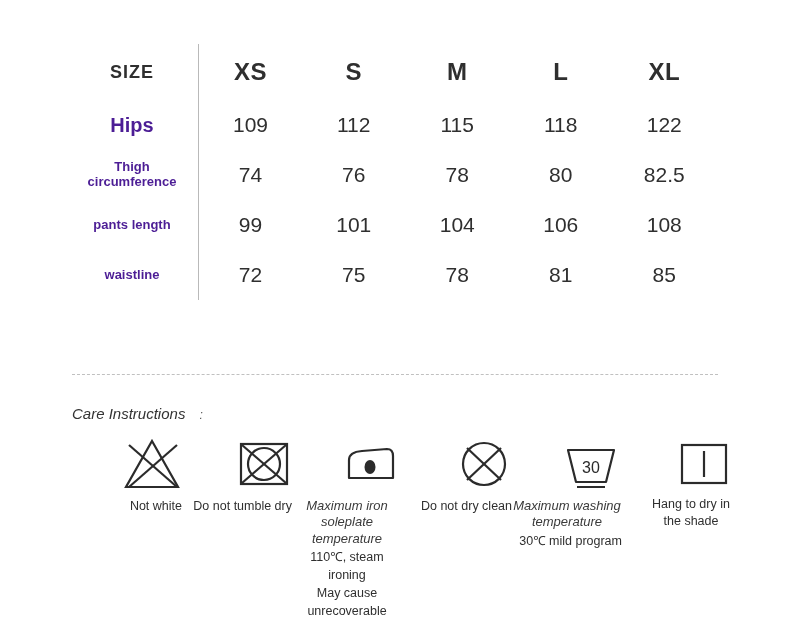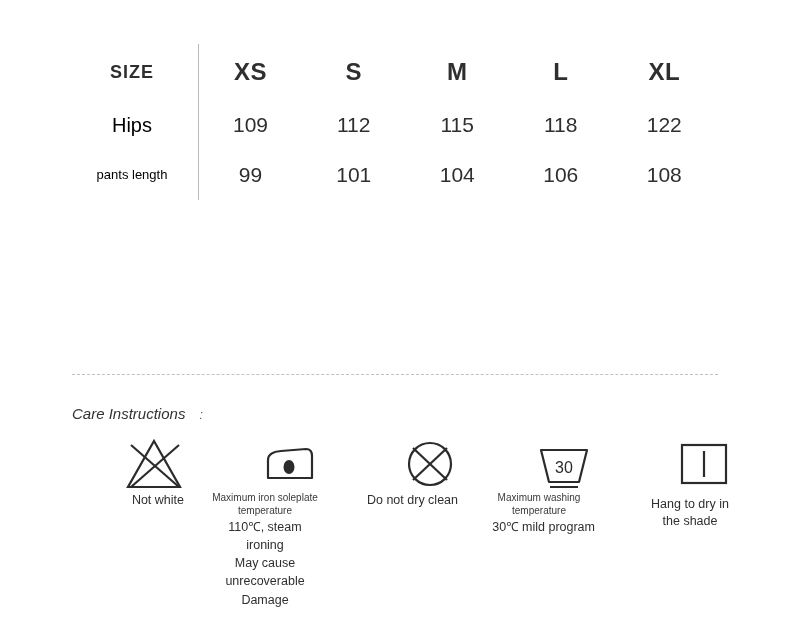--- a/index.html
+++ b/index.html
@@ -56,22 +56,22 @@
     font-size: 18px;
     font-weight: bold;
     letter-spacing: 1px;
   }
   table.sizes tr.data td {
     height: 50px;
     font-size: 21px;
   }
   table.sizes tr.data td.rowlabel {
     font-size: 13px;
-    font-weight: normal;
-    color: #000000;
+    font-weight: bold;
+    color: #4c1d95;
   }
   table.sizes tr.data.big td.rowlabel {
     font-size: 20px;
   }
   .rowlabel span.l2 {
     display: block;
   }
 
   
   .dashed-sep {
@@ -113,29 +113,30 @@
     align-items: flex-end;
     text-align: center;
   }
   .care-icon {
     height: 56px;
     display: flex;
     align-items: center;
     justify-content: center;
   }
   .care-label {
-    margin-top: 0;
+    margin-top: 6px;
     font-size: 12.5px;
     color: #2f2f2f;
     line-height: 1.35;
   }
   .care-label.small {
-    font-size: 10px;
+    font-size: 13px;
     line-height: 1.25;
     color: #3a3a3a;
+    font-style: italic;
   }
   .care-sub {
     font-size: 12.5px;
     color: #2f2f2f;
     line-height: 1.45;
     margin-top: 1px;
   }
   .care-item.shift-up .care-label {
     margin-top: 4px;
     margin-left: 28px;
@@ -164,32 +165,53 @@
           <span>Hips</span>
         </td>
         <td>109</td>
         <td>112</td>
         <td>115</td>
         <td>118</td>
         <td>122</td>
       </tr>
 
 
+      <tr class="data">
+        <td class="rowlabel">
+          <span>Thigh</span>
+          <span class="l2">circumference</span>
+        </td>
+        <td>74</td>
+        <td>76</td>
+        <td>78</td>
+        <td>80</td>
+        <td>82.5</td>
+      </tr>
 
       <tr class="data">
         <td class="rowlabel">
           <span>pants length</span>
         </td>
         <td>99</td>
         <td>101</td>
         <td>104</td>
         <td>106</td>
         <td>108</td>
       </tr>
 
+      <tr class="data">
+        <td class="rowlabel">
+          <span>waistline</span>
+        </td>
+        <td>72</td>
+        <td>75</td>
+        <td>78</td>
+        <td>81</td>
+        <td>85</td>
+      </tr>
     </tbody>
       </table>
   </div>
 
   <div class="dashed-sep"></div>
 
   <div class="care-head">
     <span>Care Instructions</span><span class="colon">:</span>
   </div>
 
@@ -199,20 +221,31 @@
       <div class="care-icon">
         <svg width="60" height="54" viewBox="0 0 60 54">
           <path d="M30 4 L56 50 L4 50 Z" fill="none" stroke="#2b2b2b" stroke-width="2.2"></path>
           <line x1="7" y1="8" x2="55" y2="50" stroke="#2b2b2b" stroke-width="2.2"></line>
           <line x1="55" y1="8" x2="7" y2="50" stroke="#2b2b2b" stroke-width="2.2"></line>
         </svg>
       </div>
       <div class="care-label">Not white</div>
     </div>
 
+    <div class="care-item">
+      <div class="care-icon">
+        <svg width="56" height="54" viewBox="0 0 56 54">
+          <rect x="5" y="7" width="46" height="40" fill="none" stroke="#2b2b2b" stroke-width="2.2"></rect>
+          <circle cx="28" cy="27" r="16" fill="none" stroke="#2b2b2b" stroke-width="2.2"></circle>
+          <line x1="6" y1="8" x2="50" y2="46" stroke="#2b2b2b" stroke-width="2.2"></line>
+          <line x1="50" y1="8" x2="6" y2="46" stroke="#2b2b2b" stroke-width="2.2"></line>
+        </svg>
+      </div>
+      <div class="care-label">Do not tumble dry</div>
+    </div>
 
     <div class="care-item">
       <div class="care-icon">
         <svg width="62" height="52" viewBox="0 0 62 52">
           <path d="M9 40 L9 22 Q9 14 22 13 L47 11 Q53 11 53 18 L53 40 Z" fill="none" stroke="#2b2b2b" stroke-width="2.2" stroke-linejoin="round"></path>
           <ellipse cx="30" cy="29" rx="5.5" ry="7" fill="#2b2b2b"></ellipse>
         </svg>
       </div>
       <div class="care-label small">Maximum iron soleplate temperature</div>
       <div class="care-sub">110℃, steam ironing<br>May cause unrecoverable<br>Damage</div>

